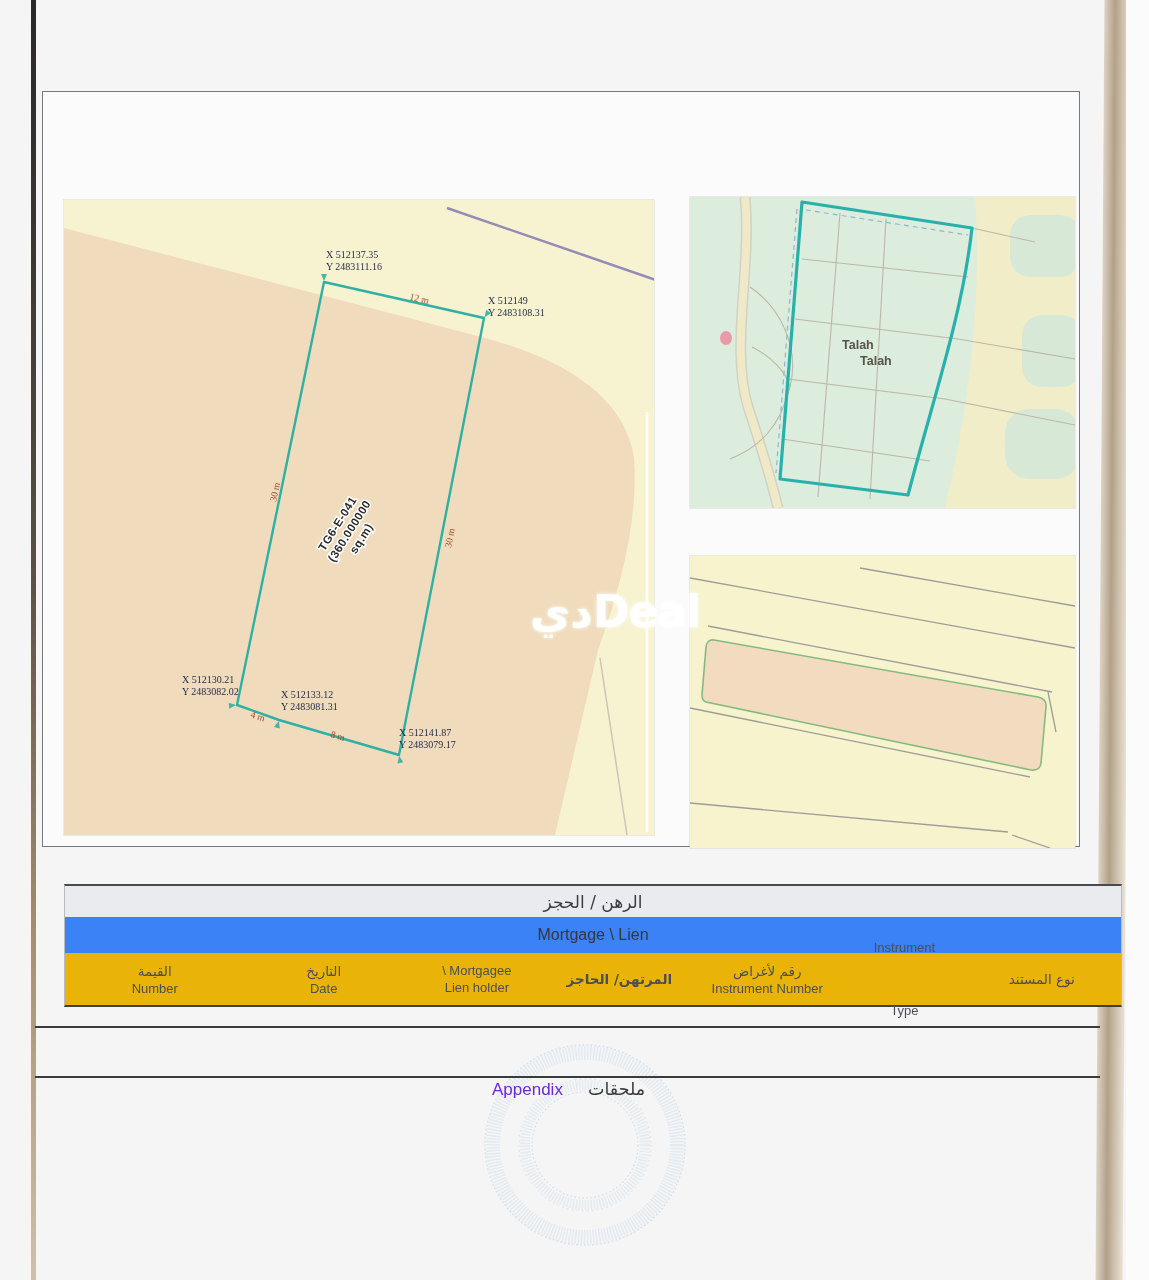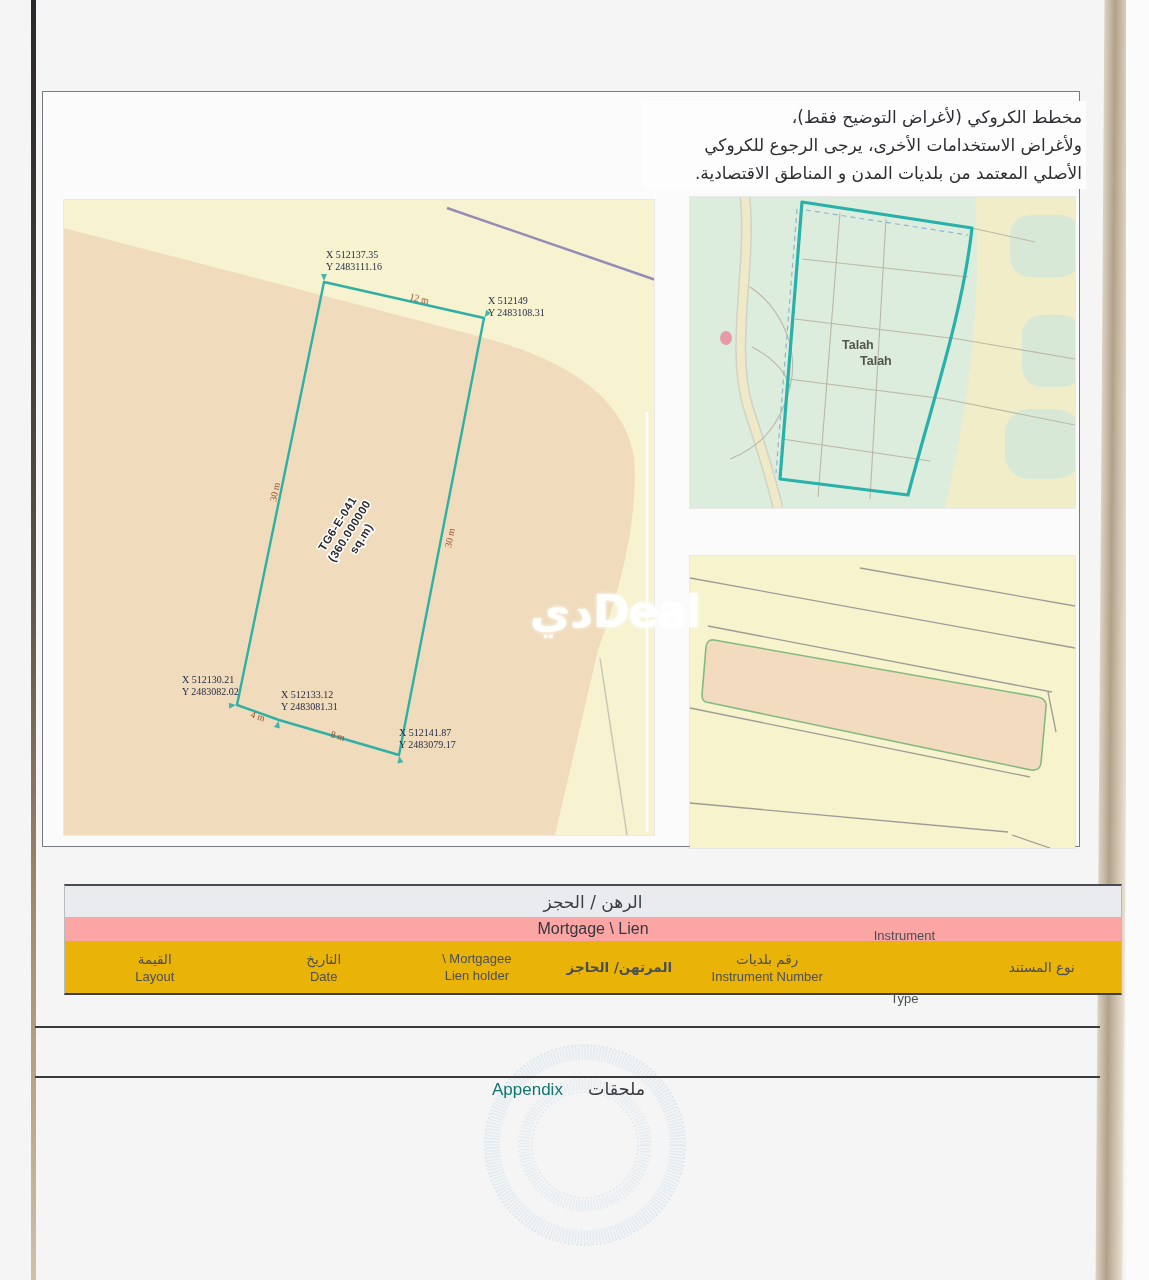--- a/index.html
+++ b/index.html
@@ -19,46 +19,41 @@
     font-family:"DejaVu Sans",sans-serif;background:#fdfdfe;padding:2px 4px;}
   .panel{box-shadow:0 0 0 1px rgba(200,200,195,.35);}
   
   .watermark{left:525px;top:571px;width:180px;height:80px;display:flex;align-items:center;justify-content:center;z-index:6;}
   .watermark span{font-family:"DejaVu Sans",sans-serif;font-weight:bold;font-size:44px;color:rgba(255,255,255,.9);
     text-shadow:0 0 5px rgba(255,255,255,.6),0 0 2px rgba(255,255,255,.8);letter-spacing:-1px;text-align:right;}
   
   .mt{left:40px;top:884px;width:1056px;border:1px solid #b7bcc1;border-top:2px solid #474b4f;border-bottom:2px solid #3c4043;z-index:2;margin-left:24px;}
   .mt-title-ar{background:#e9ebee;height:31px;display:flex;align-items:center;justify-content:center;
     font-family:"DejaVu Sans",sans-serif;font-size:17px;color:#393e44;}
-  .mt-title-en{background:#fca5a5;height:24px;display:flex;align-items:center;justify-content:center;font-size:16px;color:#34383c;}
+  .mt-title-en{background:#3b82f6;height:36px;display:flex;align-items:center;justify-content:center;font-size:16px;color:#34383c;}
   .mt-heads{background:#eab308;height:52px;display:flex;align-items:center;}
   .mt-col{display:flex;flex-direction:column;align-items:center;justify-content:center;gap:2px;font-size:13px;color:#4a4f55;}
   .mt-col .l1{font-family:"DejaVu Sans",sans-serif;font-size:13.5px;}
   .mt-col .l2{font-size:13px;}
   .rule{left:35px;height:2px;background:#3b3b3c;z-index:2;}
-  .appendix-en{left:492px;top:1080px;font-size:17px;color:#0f766e;z-index:3;}
+  .appendix-en{left:492px;top:1080px;font-size:17px;color:#6d28d9;z-index:3;}
   .appendix-ar{left:588px;top:1079px;font-size:17.5px;color:#3c3c3e;font-family:"DejaVu Sans",sans-serif;z-index:3;}
   svg text{user-select:none;}
 </style>
 </head>
 <body>
 
 <div class="screen">
 
   <div class="abs edge-left"></div>
   <div class="abs edge-right"></div>
   <div class="abs edge-right-white"></div>
 
   <div class="abs plans-frame"></div>
 
-  <div class="abs disc-ar">
-    <div>مخطط الكروكي (لأغراض التوضيح فقط)،</div>
-    <div>ولأغراض الاستخدامات الأخرى، يرجى الرجوع للكروكي</div>
-    <div>الأصلي المعتمد من بلديات المدن و المناطق الاقتصادية.</div>
-  </div>
 
   <div class="abs panel" style="left:64px;top:200px;width:590px;height:635px;">
     <svg width="590" height="635" viewBox="0 0 590 635">
       <rect x="0" y="0" width="590" height="635" fill="#f7f3d1"></rect>
 
       <path d="M0,28 L410,135 Q557,172 570,258 Q576,335 534,450 L491,635 L0,635 Z" fill="#f0dcbc"></path>
 
       <path d="M536,458 L563,635" stroke="#ccc6b9" stroke-width="1.5" fill="none"></path>
 
       <path d="M583,212 L583,632" stroke="#ffffff" stroke-width="2.5" fill="none"></path>
@@ -165,35 +160,35 @@
   <div class="abs watermark">
     <span>ديDeal</span>
   </div>
 
   <div class="abs mt">
     <div class="mt-title-ar">الرهن / الحجز</div>
     <div class="mt-title-en">Mortgage \ Lien</div>
     <div class="mt-heads">
       <div class="mt-col" style="width:17%;">
         <span class="l1">القيمة</span>
-        <span class="l2">Layout</span>
+        <span class="l2">Number</span>
       </div>
       <div class="mt-col" style="width:15%;">
         <span class="l1">التاريخ</span>
         <span class="l2">Date</span>
       </div>
       <div class="mt-col" style="width:14%;">
         <span class="l2">\ Mortgagee</span>
         <span class="l2">Lien holder</span>
       </div>
       <div class="mt-col" style="width:13%;font-weight:bold;">
         <span class="l1">المرتهن/ الحاجز</span>
       </div>
       <div class="mt-col" style="width:15%;">
-        <span class="l1">رقم بلديات</span>
+        <span class="l1">رقم لأغراض</span>
         <span class="l2">Instrument Number</span>
       </div>
       <div class="mt-col" style="width:11%;gap:48px;">
         <span class="l2">Instrument</span>
         <span class="l2">Type</span>
       </div>
       <div class="mt-col" style="width:15%;">
         <span class="l1">نوع المستند</span>
       </div>
     </div>

